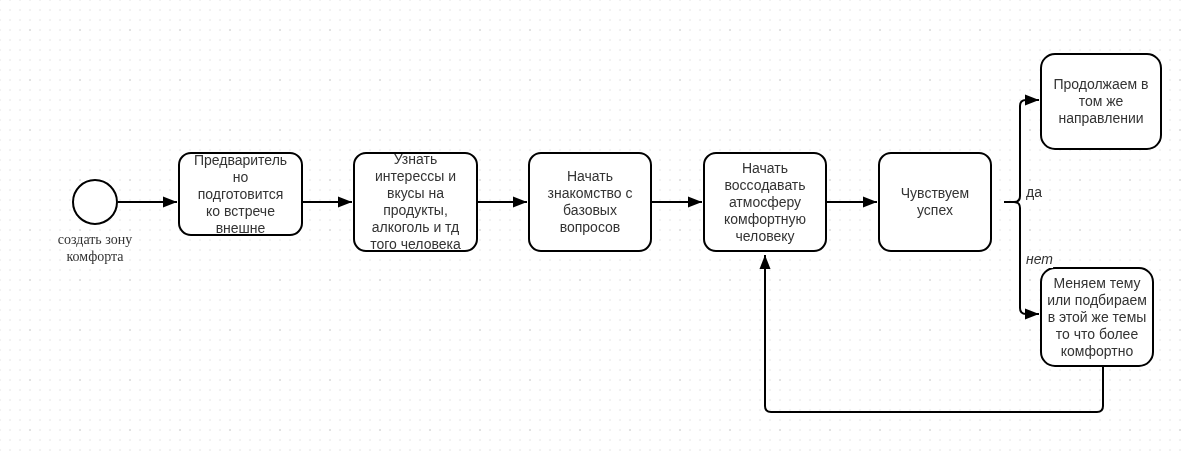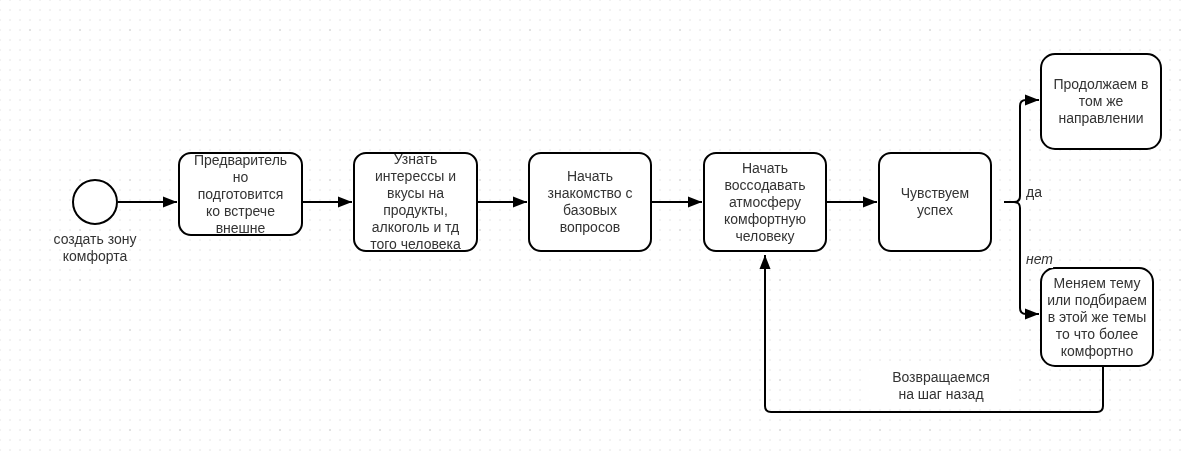--- a/index.html
+++ b/index.html
@@ -52,21 +52,21 @@
     display: block;
   }
   .ext-label, .edge-label {
     position: absolute;
     color: #333333;
     font-size: 14px;
     line-height: 17px;
     text-align: center;
     background: #ffffff;
   }
-  .ext-label { background: transparent; }
+  .ext-label { background: transparent; font-family: Liberation Serif, serif; }
 </style>
 </head>
 <body>
 
 <div class="canvas">
 
   <svg class="connectors" viewBox="0 0 1182 456" xmlns="http://www.w3.org/2000/svg">
     <defs>
       <marker id="arw" markerUnits="userSpaceOnUse" markerWidth="16" markerHeight="16" refX="15" refY="8" orient="auto">
         <path d="M1,2.5 L15,8 L1,13.5 Z" fill="#000000"></path>
@@ -140,18 +140,14 @@
   </div>
 
   <div class="edge-label" style="left:1026px; top:164px;margin-top:20px;">
     <span class="label">да</span>
   </div>
 
   <div class="edge-label" style="left:1026px; top:251px;font-style:italic;">
     <span class="label">нет</span>
   </div>
 
-  <div class="edge-label" style="left:866px; top:369px; width:150px;">
-    <span class="label">Возвращаемся
-на шаг назад</span>
-  </div>
 
 </div>
 
 </body></html>

